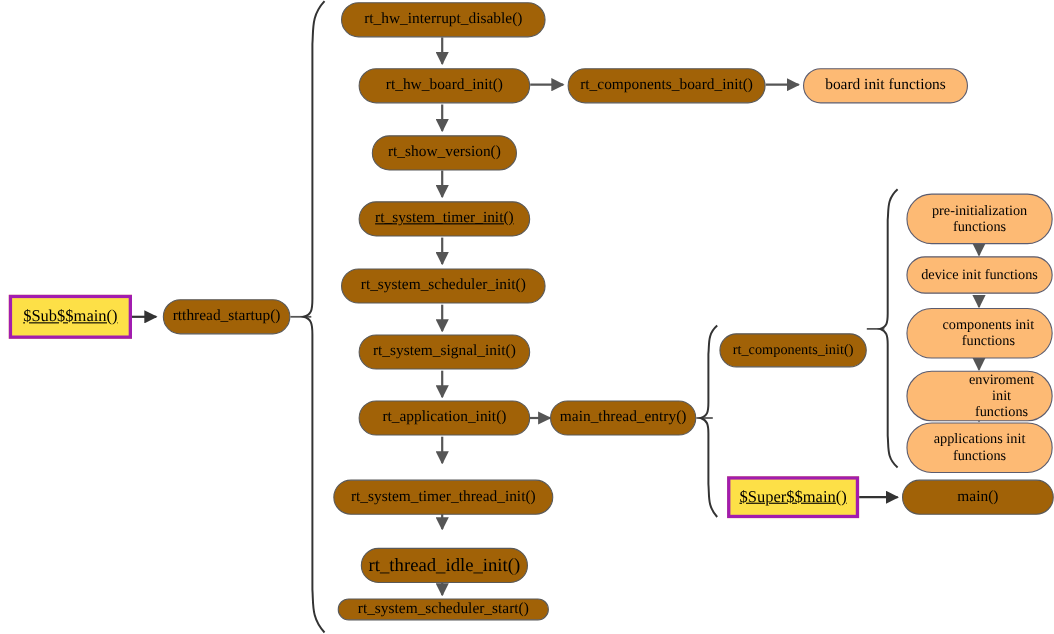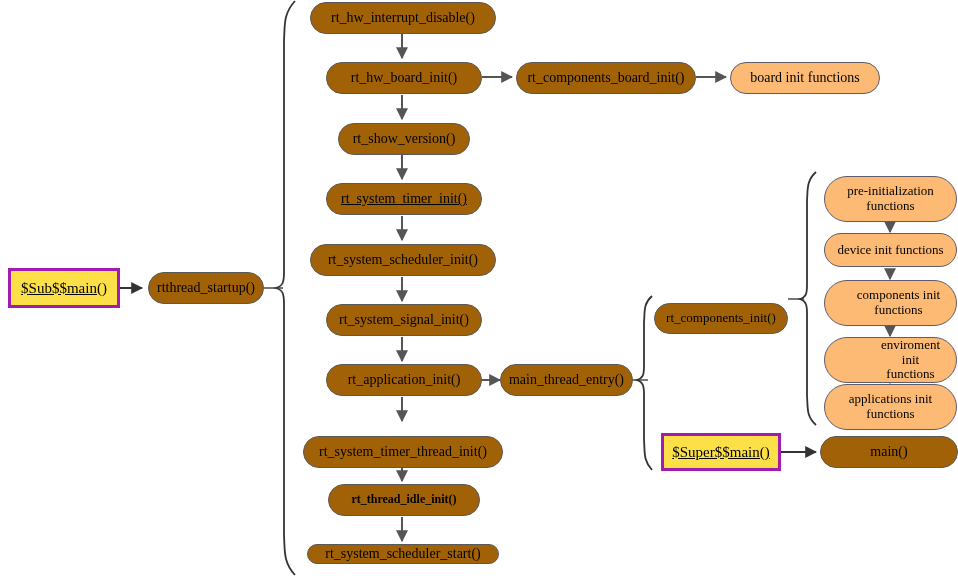--- a/index.html
+++ b/index.html
@@ -141,21 +141,21 @@
   </div>
 
   <div class="node rounded" style="left:326px;top:364px;width:156px;height:32px;font-size:14px;">
     <span class="lbl">rt_application_init()</span>
   </div>
 
   <div class="node rounded" style="left:303px;top:424px;width:200px;height:32px;font-size:14px;margin-top:12px;">
     <span class="lbl">rt_system_timer_thread_init()</span>
   </div>
 
-  <div class="node rounded" style="left:328px;top:484px;width:152px;height:32px;font-size:12px;font-weight:bold;">
+  <div class="node rounded" style="left:328px;top:498px;width:152px;height:32px;font-size:17px;">
     <span class="lbl">rt_thread_idle_init()</span>
   </div>
 
   <div class="node rounded" style="left:307px;top:544px;width:192px;height:20px;font-size:14px;">
     <span class="lbl">rt_system_scheduler_start()</span>
   </div>
 
   <div class="node rounded" style="left:516px;top:62px;width:180px;height:32px;font-size:14px;">
     <span class="lbl">rt_components_board_init()</span>
   </div>

